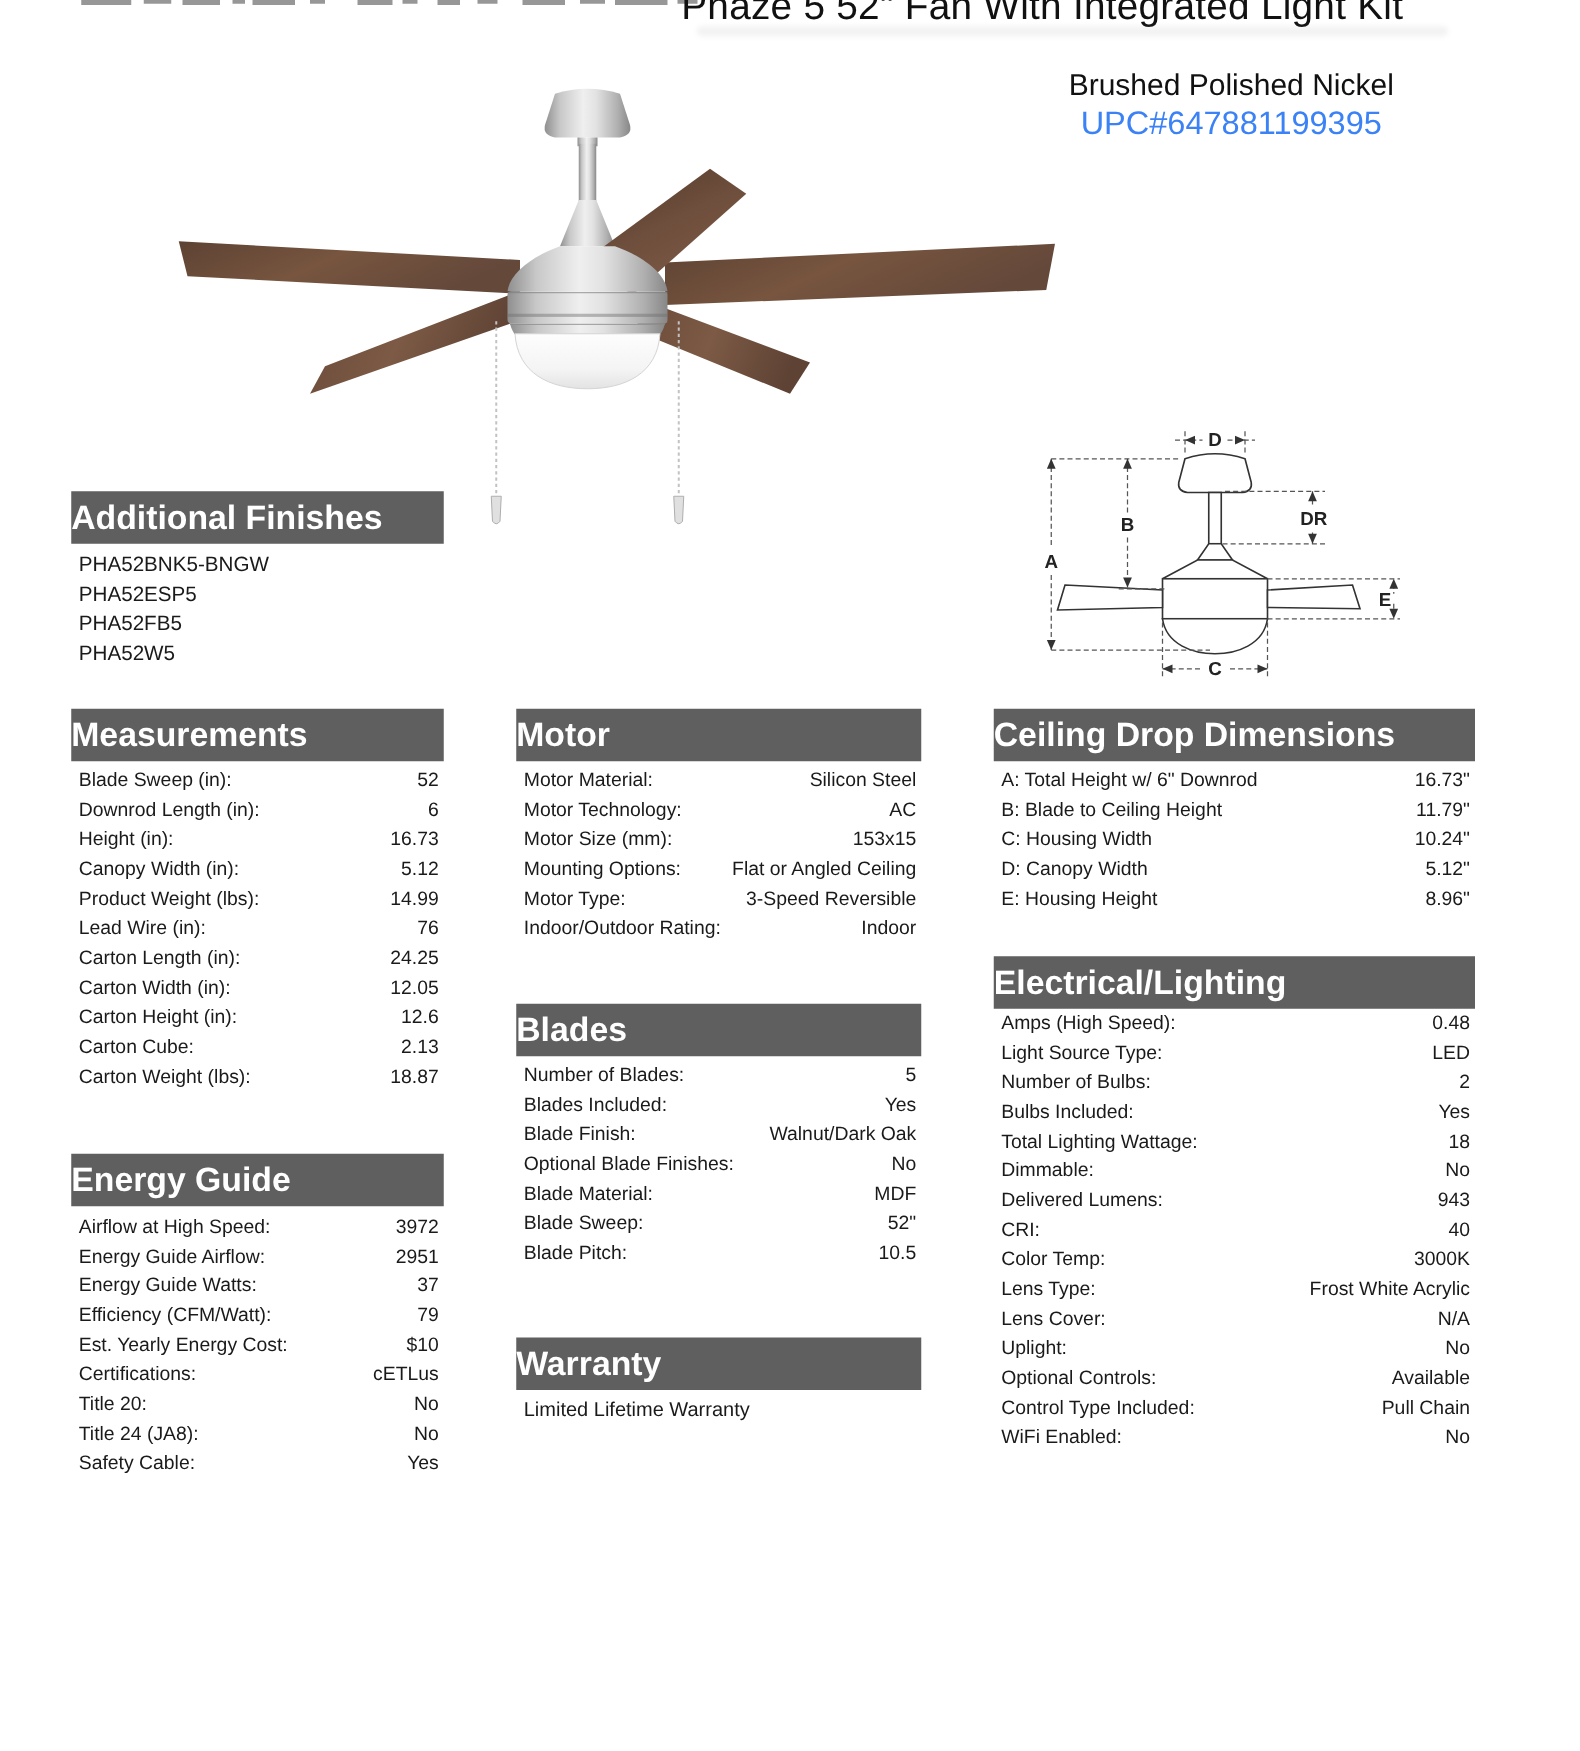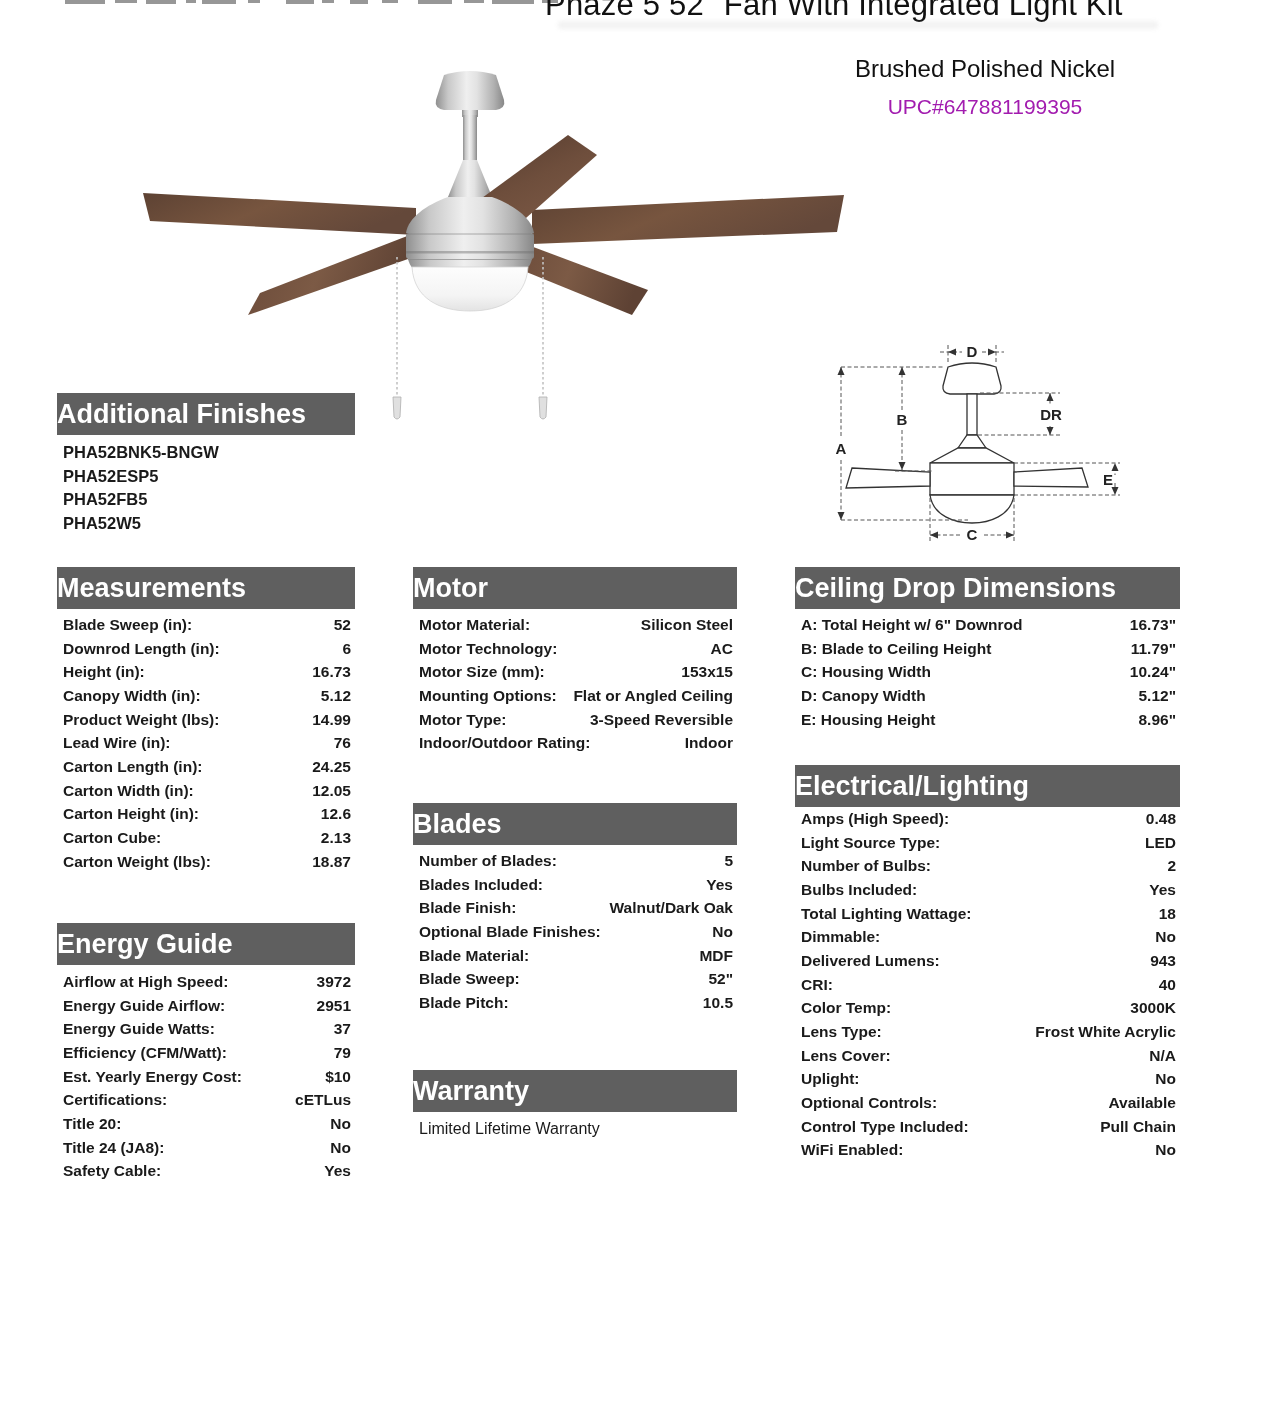--- a/index.html
+++ b/index.html
@@ -8,36 +8,36 @@
 
   
   .top-frag{position:absolute;top:0;background:#2f2f2f;opacity:.5;}
 
   .main-title{position:absolute;left:545px;top:-13px;width:660px;font-size:31px;
               white-space:nowrap;color:#111;letter-spacing:.2px;}
   .title-ghost{position:absolute;left:558px;top:21px;width:600px;height:8px;background:#9a9a9a;
                opacity:.12;filter:blur(2px);border-radius:3px;}
   .finish-block{position:absolute;left:790px;top:55px;width:390px;text-align:center;}
   .finish-name{font-size:24px;color:#111;}
-  .upc{font-size:21px;color:#a21caf;margin-top:12px;}
+  .upc{font-size:26px;color:#3b82f6;margin-top:0;}
 
   .spec{position:absolute;}
   .bar{height:42px;background:var(--header-bg,#5f5f5f);color:var(--header-text,#fff);
        font-size:27px;font-weight:bold;line-height:42px;padding-left:0;box-sizing:border-box;
        white-space:nowrap;overflow:hidden;}
   .rows{margin-top:4px;}
   .rows.tight{margin-top:0;}
   .rows.m5{margin-top:5px;}
   .row{height:23.7px;display:flex;justify-content:space-between;align-items:center;
-       font-size:15.5px;padding:0 4px 0 6px;white-space:nowrap;font-weight:bold;}
+       font-size:15.5px;padding:0 4px 0 6px;white-space:nowrap;}
   .row .lbl{text-align:left;}
   .row .val{text-align:left;}
 
   .models{margin-top:6px;padding-left:6px;}
-  .model{font-size:16.5px;font-weight:bold;line-height:23.5px;white-space:nowrap;}
+  .model{font-size:16.5px;font-weight:normal;line-height:23.5px;white-space:nowrap;}
 
   .warranty-note{margin-top:7px;padding-left:6px;font-size:16px;line-height:20px;}
 
   .product-image{position:absolute;left:100px;top:45px;width:770px;height:390px;}
   .dim-diagram{position:absolute;left:820px;top:330px;width:345px;height:235px;}
   .dim-diagram text{font-size:15px;font-weight:600;fill:#222;font-family:"Liberation Sans",sans-serif;}
 </style>
 </head>
 <body>
 

